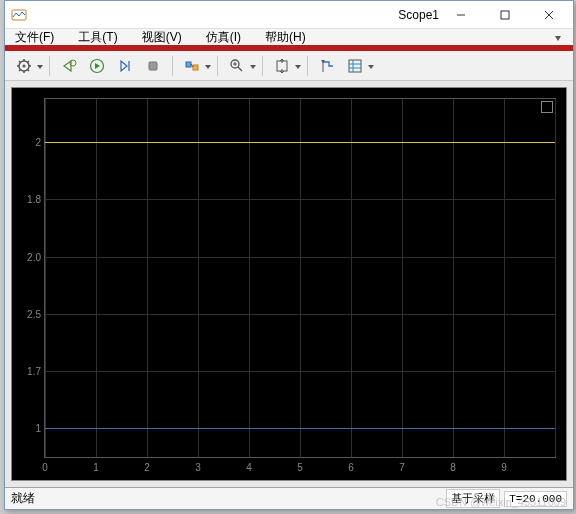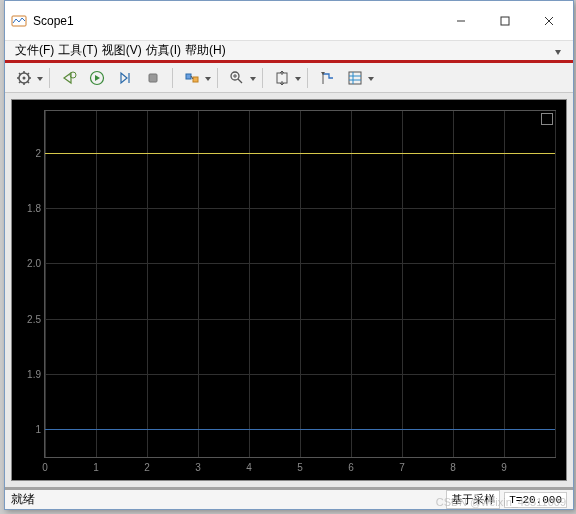--- a/index.html
+++ b/index.html
@@ -1,42 +1,42 @@
 <!DOCTYPE html>
 <html><head>
 <meta charset="utf-8">
 <style>
   * { box-sizing: border-box; margin: 0; padding: 0; }
   body { font-family: "Microsoft YaHei", "SimSun", Tahoma, sans-serif; font-size: 12px; background: #ccc; width: 576px; height: 514px; overflow: hidden; position: relative; }
   .window { position: absolute; left: 4px; top: 0; width: 570px; height: 510px; background: #fff; border: 1px solid #7a9ac0; box-shadow: 2px 2px 6px rgba(0,0,0,0.3); display: flex; flex-direction: column; }
-  .titlebar { height: 40px; background: #fff; display: flex; align-items: center; padding: 0 2px 0 6px; border-bottom: 1px solid #e0e0e0; }
+  .titlebar { height: 28px; background: #fff; display: flex; align-items: center; padding: 0 2px 0 6px; border-bottom: 1px solid #e0e0e0; text-align: right; }
   .app-icon { width: 16px; height: 16px; margin-right: 6px; position: relative; }
   .app-icon svg { width: 16px; height: 16px; }
   .title-text { flex: 1; font-size: 12px; }
   .win-ctrl { width: 44px; height: 28px; display: flex; align-items: center; justify-content: center; }
   .win-ctrl svg { width: 10px; height: 10px; }
-  .menubar { height: 22px; display: flex; align-items: center; padding: 0 10px; gap: 4px; font-size: 12px; background: #f5f5f5; border-bottom: 3px solid #b91c1c; }
+  .menubar { height: 22px; display: flex; align-items: center; padding: 0 10px; gap: 24px; font-size: 12px; background: #f5f5f5; border-bottom: 6px solid #b91c1c; }
   .menubar-arrow { margin-left: auto; width: 10px; height: 10px; }
   .toolbar { height: 30px; background: #f1f1f1; border-bottom: 1px solid #c8c8c8; display: flex; align-items: center; padding: 0 6px; gap: 2px; }
   .tb-btn { width: 26px; height: 24px; display: flex; align-items: center; justify-content: center; border-radius: 2px; }
   .tb-btn svg { width: 16px; height: 16px; }
   .tb-sep { width: 1px; height: 20px; background: #c8c8c8; margin: 0 4px; }
   .caret { margin-left: -2px; }
   .caret svg { width: 6px; height: 6px; }
   .plot-area { flex: 1; background: #e8e8e8; padding: 6px; position: relative; }
   .plot-frame { width: 100%; height: 100%; background: #000; position: relative; border: 1px solid #888; }
   .plot-inner { position: absolute; left: 32px; top: 10px; right: 10px; bottom: 22px; border: 1px solid #555; }
   .grid-line-v, .grid-line-h { position: absolute; background: #303030; }
   .grid-line-v { top: 0; bottom: 0; width: 1px; }
   .grid-line-h { left: 0; right: 0; height: 1px; }
   .data-line { position: absolute; left: 0; right: 0; height: 1px; }
   .y-tick { position: absolute; left: -28px; color: #888; font-size: 10px; font-family: Tahoma, sans-serif; transform: translateY(-50%); width: 24px; text-align: right; }
   .x-tick { position: absolute; bottom: -16px; color: #888; font-size: 10px; font-family: Tahoma, sans-serif; transform: translateX(-50%); }
   .max-icon-small { position: absolute; top: 2px; right: 2px; width: 12px; height: 12px; border: 1px solid #888; color: #888; }
-  .statusbar { height: 22px; background: #f5f5f5; border-top: 3px solid #a3a3a3; display: flex; align-items: center; padding: 0 6px; font-size: 12px; }
+  .statusbar { height: 22px; background: #f5f5f5; border-top: 1px solid #a3a3a3; display: flex; align-items: center; padding: 0 6px; font-size: 12px; }
   .status-left { flex: 1; }
   .status-box { border: 1px solid #ccc; padding: 1px 4px; font-size: 11px; margin-left: 4px; background: #fff; font-family: Liberation Mono, monospace; }
   .watermark { position: absolute; bottom: 6px; right: 10px; color: rgba(180,180,180,0.7); font-size: 11px; font-family: Tahoma, sans-serif; z-index: 100; pointer-events: none; }
 </style>
 </head>
 <body>
 
 <div class="window">
 
   <div class="titlebar">
@@ -199,21 +199,21 @@
           <div class="x-tick" style="left: 70%;">7</div>
           <div class="grid-line-v" style="left: 80%;"></div>
           <div class="x-tick" style="left: 80%;">8</div>
           <div class="grid-line-v" style="left: 90%;"></div>
           <div class="x-tick" style="left: 90%;">9</div>
           <div class="grid-line-v" style="left: 100%;"></div>
           <div class="x-tick" style="left: 100%; margin-left: 39px;">10</div>
           <div class="grid-line-h" style="top: 92%;"></div>
           <div class="y-tick" style="top: 92%;">1</div>
           <div class="grid-line-h" style="top: 76%;"></div>
-          <div class="y-tick" style="top: 76%;">1.9</div>
+          <div class="y-tick" style="top: 76%;">1.7</div>
           <div class="grid-line-h" style="top: 60%;"></div>
           <div class="y-tick" style="top: 60%;">2.5</div>
           <div class="grid-line-h" style="top: 44%;"></div>
           <div class="y-tick" style="top: 44%;">2.0</div>
           <div class="grid-line-h" style="top: 28%;"></div>
           <div class="y-tick" style="top: 28%;">1.8</div>
           <div class="grid-line-h" style="top: 12%;"></div>
           <div class="y-tick" style="top: 12%;">2</div>
           <div class="data-line" style="top: 12%; background: rgb(214, 200, 74);"></div>
           <div class="data-line" style="top: 92%; background: rgb(58, 111, 176);"></div>

